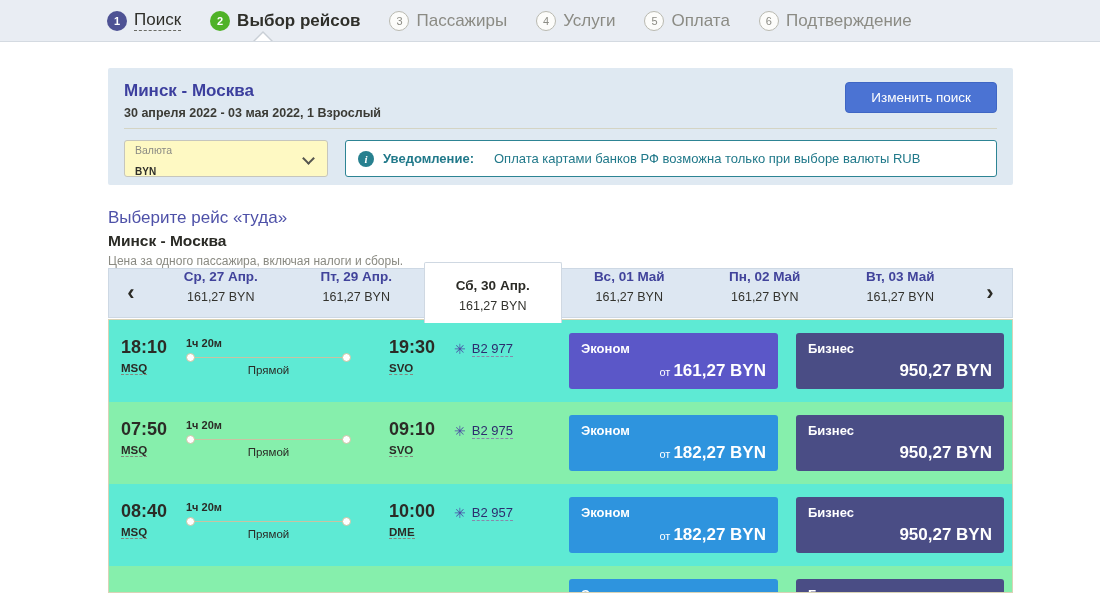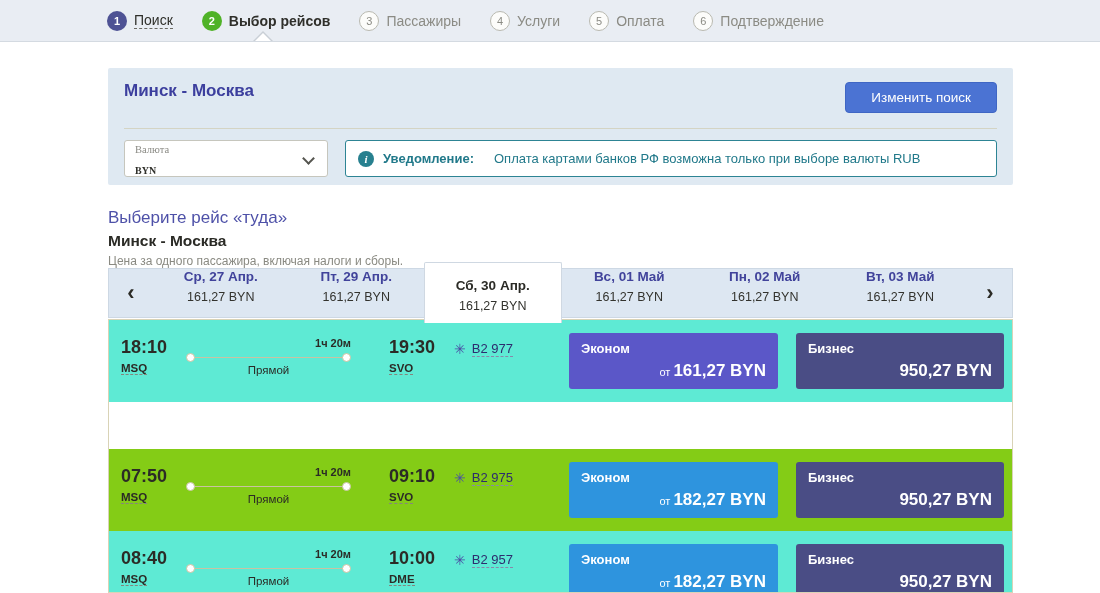--- a/index.html
+++ b/index.html
@@ -9,21 +9,21 @@
   
   .topbar { position:relative; height:42px; background:#e9edf3;
     border-bottom:1px solid #d4dae1; display:flex; align-items:center;
     padding-left:107px; gap:29px; }
   .step { display:flex; align-items:center; gap:7px; }
   .step-circle { width:20px; height:20px; border-radius:50%; display:flex;
     align-items:center; justify-content:center; font-size:11px; flex:none; }
   .step.done .step-circle { background:#4e5294; color:#fff; font-weight:bold; }
   .step.active .step-circle { background:#4fb227; color:#fff; font-weight:bold; }
   .step.todo .step-circle { background:#fcfcfa; border:1px solid #b9b9b0; color:#8b8b84; }
-  .step-label { font-size:14px; white-space:nowrap; }
+  .step-label { font-size:17px; white-space:nowrap; }
   .step.done .step-label { color:#2f2f2a; border-bottom:1px dashed #6a6a64; }
   .step.active .step-label { color:#2f2f2a; font-weight:bold; }
   .step.todo .step-label { color:#8b8b84; }
   .caret-outer { position:absolute; bottom:0; left:253px; width:0; height:0;
     border-left:10px solid transparent; border-right:10px solid transparent;
     border-bottom:10px solid #c9cfd6; }
   .caret-inner { position:absolute; bottom:0; left:255px; width:0; height:0;
     border-left:8px solid transparent; border-right:8px solid transparent;
     border-bottom:8px solid #fff; }
 
@@ -31,22 +31,22 @@
   .search-panel { position:absolute; left:108px; top:68px; width:905px; height:117px;
     background:#dfe9f2; border-radius:2px; padding:13px 16px; }
   .sp-title { color:#3c3f9e; font-size:17px; font-weight:bold; }
   .sp-subtitle { color:#3b3b35; font-size:12.5px; font-weight:bold; margin-top:5px; }
   .change-btn { position:absolute; top:14px; right:16px; height:31px; padding:0 25px;
     background:#4b73d3; color:#fff; font-size:13.5px; border:1px solid #3f66c4;
     border-radius:4px; cursor:pointer; font-family:inherit; }
   .panel-divider { position:absolute; top:60px; left:16px; right:16px;
     border-top:1px solid #d4d4c4; }
   .currency-select { position:absolute; top:72px; left:16px; width:204px; height:37px;
-    background:#ffffff; border:1px solid #c6c6bd; border-radius:3px; padding:3px 10px;
-    cursor:pointer;font-family:Liberation Serif, serif; }
+    background:#fef9c3; border:1px solid #c6c6bd; border-radius:3px; padding:3px 10px;
+    cursor:pointer; }
   .cs-label { font-size:10.5px; color:#8a8a84; }
   .cs-value { font-size:10px; font-weight:bold; color:#2f2f2a; margin-top:10px; }
   .cs-chevron { position:absolute; right:14px; top:13px; width:9px; height:9px;
     border-right:2px solid #55554f; border-bottom:2px solid #55554f;
     transform:rotate(45deg); }
   .notification { position:absolute; top:72px; left:237px; right:16px; height:37px;
     background:#fff; border:1px solid #2d8494; border-radius:3px; display:flex;
     align-items:center; padding:0 12px; gap:9px; }
   .info-icon { width:16px; height:16px; border-radius:50%; background:#27808f;
     color:#fff; font-size:11px; font-weight:bold; font-style:italic;
@@ -71,28 +71,28 @@
   .tab-price { color:#33332e; font-size:12.5px; margin-top:6px; white-space:nowrap; }
   .date-tab.active { position:relative; z-index:2; background:#fff; margin-top:-7px;
     height:61px; border:1px solid #cfd8e2; border-bottom:none;
     border-radius:2px 2px 0 0; padding-top:15px; }
   .date-tab.active .tab-day { color:#2b2b26; }
 
   
   .flight-list { position:absolute; left:108px; top:319px; width:905px; height:274px;
     border:1px solid #d9d3b6; background:#fff; overflow:hidden; }
   .flight-row { position:relative; height:82px; background:#5eead4; }
-  .flight-row.alt { background:#84cc16;margin-top:47px; }
+  .flight-row.alt { background:#86efac; }
   .time { font-size:18px; font-weight:bold; color:#2b2b26; }
   .code { display:inline-block; font-size:11.5px; font-weight:bold; color:#2b2b26;
     border-bottom:1px dashed #85857d; margin-top:4px; cursor:pointer; }
   .dep { position:absolute; left:12px; top:17px; }
   .arr { position:absolute; left:280px; top:17px; }
   .timeline { position:absolute; left:77px; top:0; width:165px; height:82px; }
-  .tl-duration { position:absolute; top:17px; width:100%; text-align:right;
+  .tl-duration { position:absolute; top:17px; width:100%; text-align:left;
     font-size:11px; font-weight:bold; color:#2b2b26; }
   .tl-line { position:absolute; top:37px; left:4px; right:4px;
     border-top:1px solid #c9c3a2; }
   .tl-dot { position:absolute; top:33px; width:9px; height:9px; background:#fff;
     border:1px solid #c9c3a2; border-radius:50%; }
   .tl-dot.l { left:0; } .tl-dot.r { right:0; }
   .tl-stops { position:absolute; top:44px; width:100%; text-align:center;
     font-size:11.5px; font-weight:normal; color:#2b2b26; }
   .flight-no { position:absolute; left:345px; top:21px; display:flex;
     align-items:center; gap:6px; cursor:pointer; }
@@ -134,20 +134,21 @@
   <div class="step todo">
     <span class="step-circle">6</span>
     <span class="step-label">Подтверждение</span>
   </div>
   <div class="caret-outer"></div>
   <div class="caret-inner"></div>
 </div>
 
 <div class="search-panel">
   <div class="sp-title">Минск - Москва</div>
+  <div class="sp-subtitle">30 апреля 2022 - 03 мая 2022, 1 Взрослый</div>
   <button class="change-btn">Изменить поиск</button>
   <div class="panel-divider"></div>
 
   <div class="currency-select">
     <div class="cs-label">Валюта</div>
     <div class="cs-value">BYN</div>
     <div class="cs-chevron"></div>
   </div>
 
   <div class="notification">

